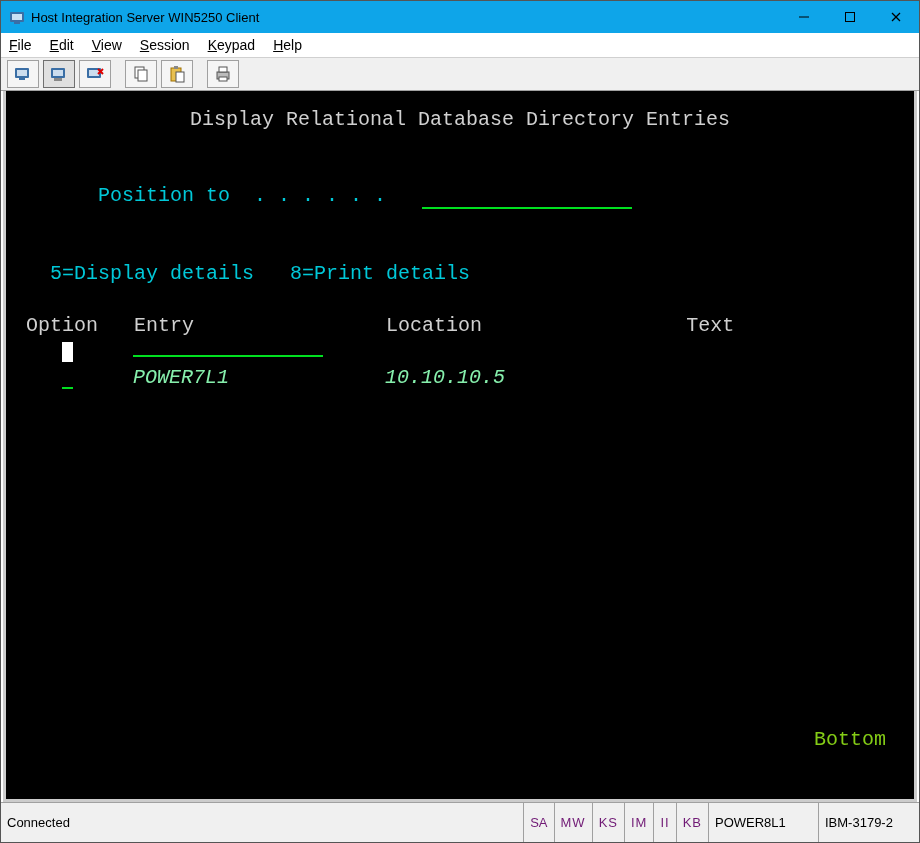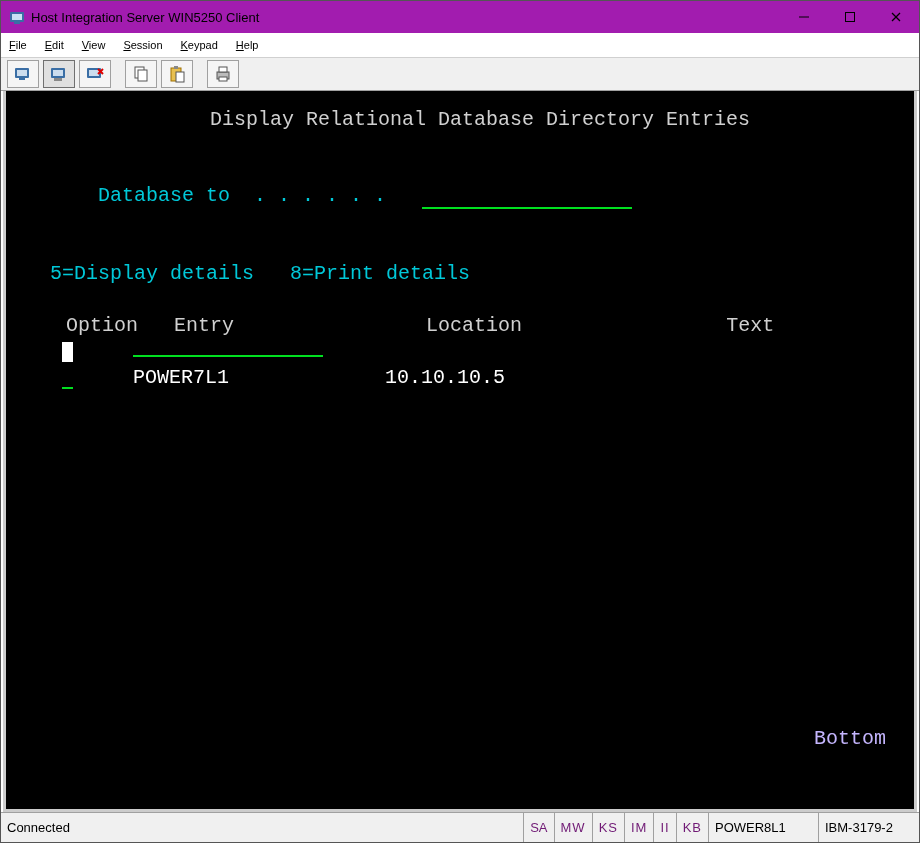--- a/index.html
+++ b/index.html
@@ -14,21 +14,21 @@
   .window {
     width: 920px; height: 843px;
     border: 1px solid #555;
     display: flex; flex-direction: column;
     background: #fff;
   }
   .titlebar {
     height: 32px;
     display: flex; align-items: center;
     padding: 0 0 0 8px;
-    background: #a21caf;
+    background: #0ea5e9;
   }
   .titlebar .app-icon {
     width: 16px; height: 16px; margin-right: 6px;
     display: flex; align-items: center; justify-content: center;
   }
   .titlebar .app-icon svg { width: 16px; height: 16px; }
   .titlebar .title { flex: 1; font-size: 13px; color: #000; }
   .winbtns { display: flex; height: 100%; }
   .winbtn {
     width: 46px; height: 32px;
@@ -36,21 +36,21 @@
     font-size: 14px; color: #000; cursor: default;
   }
   .menubar {
     height: 24px;
     display: flex; align-items: center;
     padding: 0 8px;
     background: #fff;
   }
   .menu-item {
     margin-right: 18px;
-    font-size: 11px; color: #000;
+    font-size: 14px; color: #000;
     cursor: default;
   }
   .menu-item .ul { text-decoration: underline; }
   .toolbar {
     height: 34px;
     display: flex; align-items: center;
     padding: 2px 6px;
     background: #f0f0f0;
     border-top: 1px solid #d0d0d0;
     border-bottom: 1px solid #a0a0a0;
@@ -72,23 +72,23 @@
     padding: 16px 20px 10px 20px;
     font-family: "Consolas", "Courier New", monospace;
     font-size: 20px;
     line-height: 26px;
     color: #c0c0c0;
     position: relative;
     border: 3px solid #ccc;
     border-top: none;
     margin: 0 2px;
   }
-  .t-white { color: #d0d0d0; margin-left: 40px; }
+  .t-white { color: #d0d0d0; }
   .t-cyan  { color: #00c8d8; }
-  .t-green { color: #ffffff; }
+  .t-green { color: #86efac; font-style: italic; }
   .t-title { text-align: center; margin-bottom: 24px; }
   .t-row   { white-space: pre; }
   .pos-underline {
     display: inline-block;
     border-bottom: 2px solid #00e020;
     width: 210px;
     height: 18px;
     vertical-align: bottom;
   }
   .entry-underline {
@@ -106,30 +106,30 @@
   .opt-slot {
     display: inline-block;
     width: 11px; height: 2px;
     background: #00e020;
     vertical-align: bottom;
     margin-bottom: 2px;
   }
   .bottom-label {
     position: absolute;
     right: 28px;
-    bottom: 57px;
-    color: #c4b5fd;
+    bottom: 46px;
+    color: #84cc16;
   }
   .fkeys {
     position: absolute;
     left: 20px; bottom: 24px;
     white-space: pre;
   }
   .statusbar {
-    height: 30px;
+    height: 40px;
     display: flex; align-items: stretch;
     background: #f0f0f0;
     border-top: 1px solid #a0a0a0;
     font-size: 13px;
   }
   .st-cell {
     border-right: 1px solid #a0a0a0;
     padding: 2px 6px;
     display: flex; align-items: center;
   }
@@ -224,21 +224,21 @@
           <rect x="6" y="3" width="8" height="5" fill="#fff" stroke="#555"></rect>
           <rect x="6" y="13" width="8" height="4" fill="#fff" stroke="#555"></rect>
         </svg>
     </div>
   </div>
 
   <div class="terminal">
     <div class="t-row t-white t-title">Display Relational Database Directory Entries</div>
 
     <div class="t-row">
-      <span class="t-cyan">Database to  . . . . . .</span><span>   </span><span class="pos-underline"></span>
+      <span class="t-cyan">Position to  . . . . . .</span><span>   </span><span class="pos-underline"></span>
     </div>
     <div class="t-row">&nbsp;</div>
 
     <div class="t-row t-cyan">  5=Display details   8=Print details</div>
     <div class="t-row">&nbsp;</div>
 
     <div class="t-row t-white"><span>Option</span>   <span>Entry</span>                <span>Location</span>                 <span>Text</span></div>
 
     <div class="t-row">   <span class="cursor-block"></span>     <span class="entry-underline"></span></div>
 

